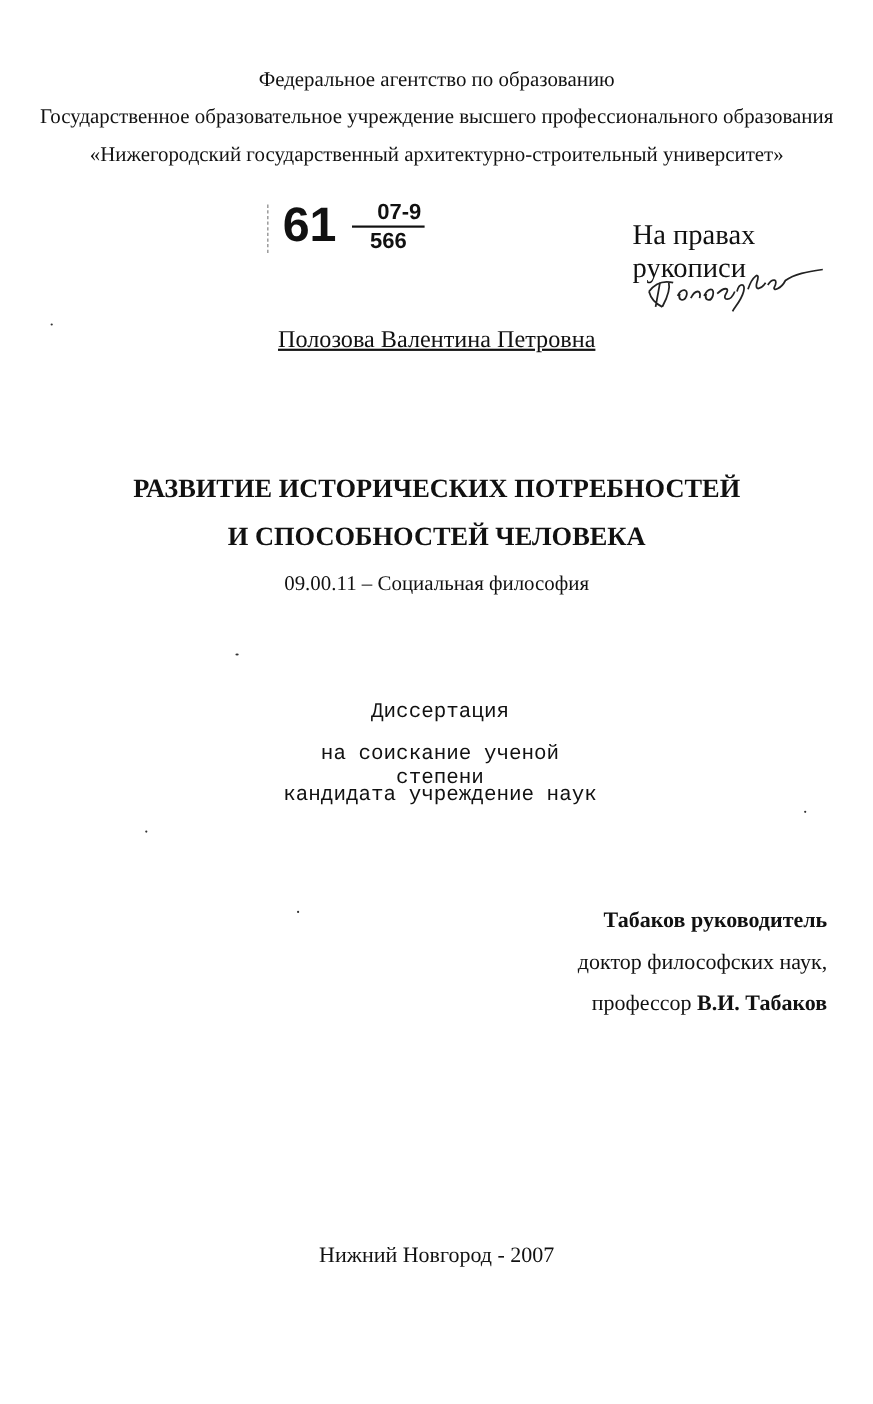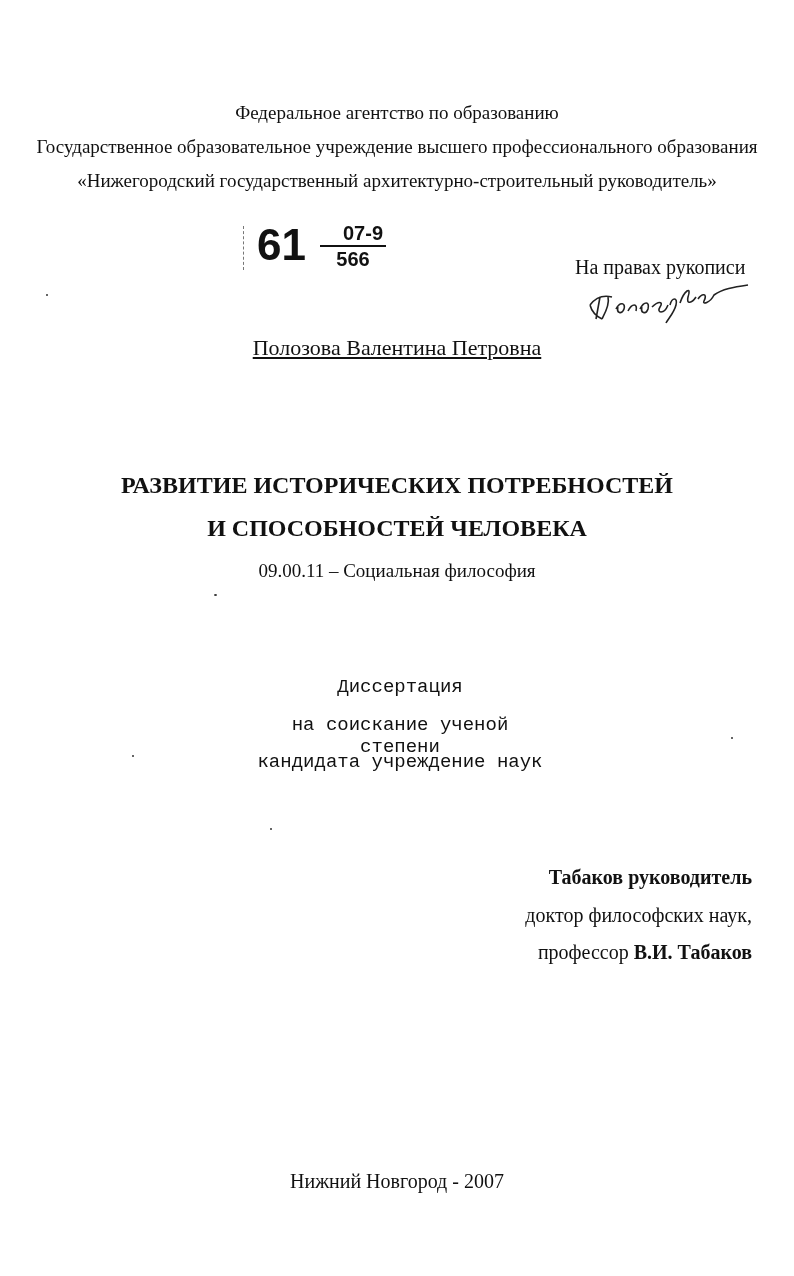--- a/index.html
+++ b/index.html
@@ -1,48 +1,48 @@
 <!DOCTYPE html>
 <html><head>
   <meta charset="utf-8">
   <style>
     html, body { margin: 0; padding: 0; background: #ffffff; }
     body {
       width: 794px; height: 1276px; position: relative; overflow: hidden;
       font-family: "Liberation Serif", serif; color: #111;
     }
-    .abs { position: absolute; margin-top: 40px; }
+    .abs { position: absolute; }
     .center { left: 0; width: 794px; text-align: center; }
     .hdr { font-size: 19px; }
     .code-block { left: 243px; top: 180px; width: 160px; height: 60px; }
     .code-bar { position: absolute; left: 0; top: 6px; width: 0; height: 44px; border-left: 1px dashed #777; }
     .code-main { position: absolute; left: 14px; top: 0; font-family: "Liberation Sans", sans-serif; font-weight: bold; font-size: 44px; line-height: 50px; }
     .code-frac { position: absolute; left: 80px; top: 2px; width: 60px; text-align: center; font-family: "Liberation Sans", sans-serif; font-weight: bold; font-size: 20px; }
     .code-num { display: block; line-height: 22px; text-align: right; }
     .code-line { display: block; height: 0; border-top: 2px solid #111; margin: 1px -3px; }
     .code-den { display: block; line-height: 22px; }
-    .rights { left: 575px; top: 216px; font-size: 20px; }
+    .rights { left: 575px; top: 199px; font-size: 26px; }
     .sig { left: 582px; top: 235px; width: 170px; height: 50px; }
     .author { top: 295px; font-size: 22px; text-decoration: underline; }
     .title { font-weight: bold; font-size: 24px; }
     .spec { top: 520px; font-size: 19px; }
     .diss { left: 250px; width: 300px; text-align: center; font-size: 19px; font-family: Liberation Mono, monospace; }
     .adv { right: 42px; text-align: right; font-size: 20px; }
     .adv b { font-weight: bold; }
     .city { top: 1130px; font-size: 20px; }
     .speck { position: absolute; background: #333; border-radius: 50%; }
   </style>
 </head>
 <body>
 
 <div>
 
   <div class="abs center hdr" style="top:62px;">Федеральное агентство по образованию</div>
   <div class="abs center hdr" style="top:96px;">Государственное образовательное учреждение высшего профессионального образования</div>
-  <div class="abs center hdr" style="top:130px;">«Нижегородский государственный архитектурно-строительный руководитель»</div>
+  <div class="abs center hdr" style="top:130px;">«Нижегородский государственный архитектурно-строительный университет»</div>
 
   <div class="abs code-block">
     <span class="code-bar"></span>
     <span class="code-main">61</span>
     <span class="code-frac">
       <span class="code-num">07-9</span>
       <span class="code-line"></span>
       <span class="code-den">566</span>
     </span>
   </div>

